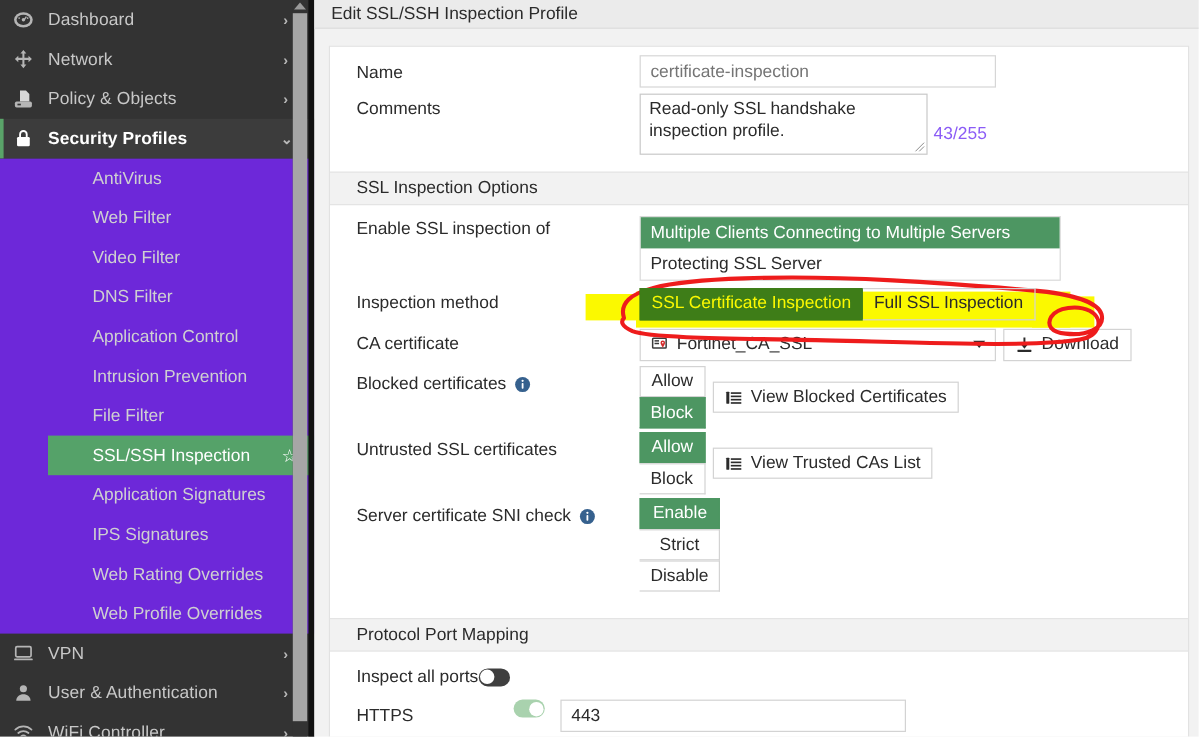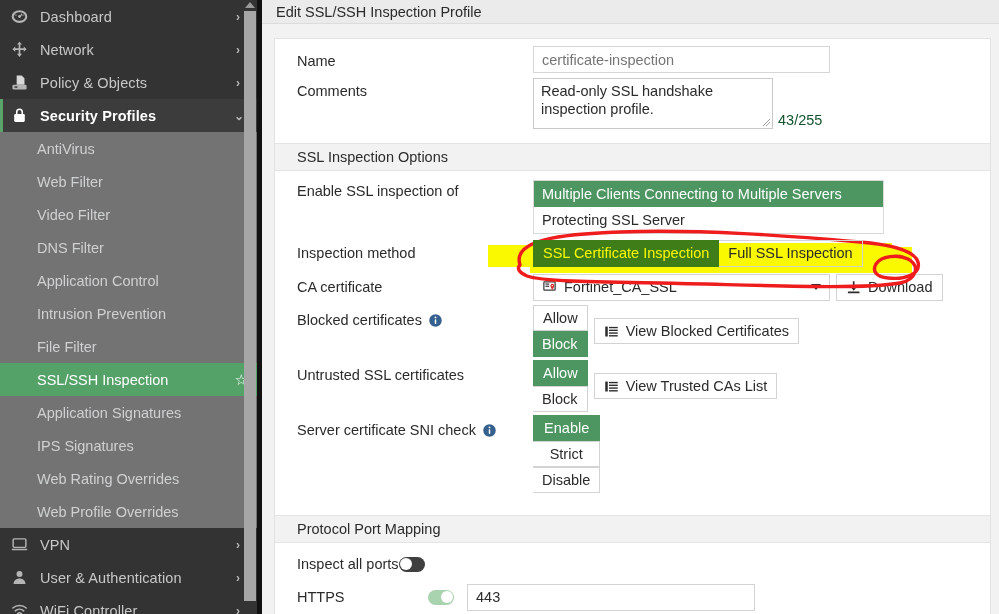--- a/index.html
+++ b/index.html
@@ -44,21 +44,21 @@
   .nav-group.expanded {
     background: #3c3c3c;
     color: #ffffff;
     font-weight: bold;
   }
   .nav-group.expanded::before{
     content:""; position:absolute; left:0; top:0; bottom:0; width:3px;
     background:#5aa469;
   }
   .nav-group.expanded .gicon { color:#ffffff; }
-  .subnav { background: #737373; }
+  .subnav { background: #6d28d9; padding-left: 40px; }
   .nav-item {
     height: 33px;
     display: flex; align-items: center;
     padding-left: 37px; padding-right: 14px;
     color: #cfd0d1;
     font-size: 14.5px;
     cursor: pointer;
   }
   .nav-item.active {
     background: #55a269;
@@ -151,22 +151,22 @@
     line-height: 18px;
     resize: none;
     font-family: "Liberation Sans", sans-serif;
     overflow: hidden;
   }
   .resize-grip {
     position: absolute; right: 2px; bottom: 2px;
     width: 9px; height: 9px; pointer-events: none;
   }
   .counter {
-    font-size: 14.5px; color: #14532d;
-    margin-left: 5px; align-self: flex-end; margin-bottom: 1px;
+    font-size: 14.5px; color: #8b5cf6;
+    margin-left: 5px; align-self: flex-end; margin-bottom: 9px;
   }
 
   
   .sec {
     background: #f2f2f2;
     border-top: 1px solid #e4e4e4;
     border-bottom: 1px solid #e4e4e4;
     height: 28px;
     display: flex; align-items: center;
     padding-left: 22px;
@@ -603,21 +603,21 @@
           <div class="flabel" style="flex:0 0 auto;gap:0;min-height:26px;">
             <span>Inspect all ports</span>
             <span class="toggle off">
                 <span class="knob"></span>
               </span>
           </div>
         </div>
 
         <div class="frow" style="padding-top:6px;padding-bottom:11px;">
           <div class="flabel" style="flex:0 0 131px;min-height:28px;">HTTPS</div>
-          <div class="fctl" style="align-items:center;min-height:28px;">
+          <div class="fctl" style="align-items:flex-start;min-height:28px;">
             <span class="toggle on">
                 <span class="knob"></span>
               </span>
             <span style="width:13px;flex:0 0 13px;"></span>
             <input class="portinput" type="text" value="443" style="">
           </div>
         </div>
 
         <div style="height:11px;"></div>
 

